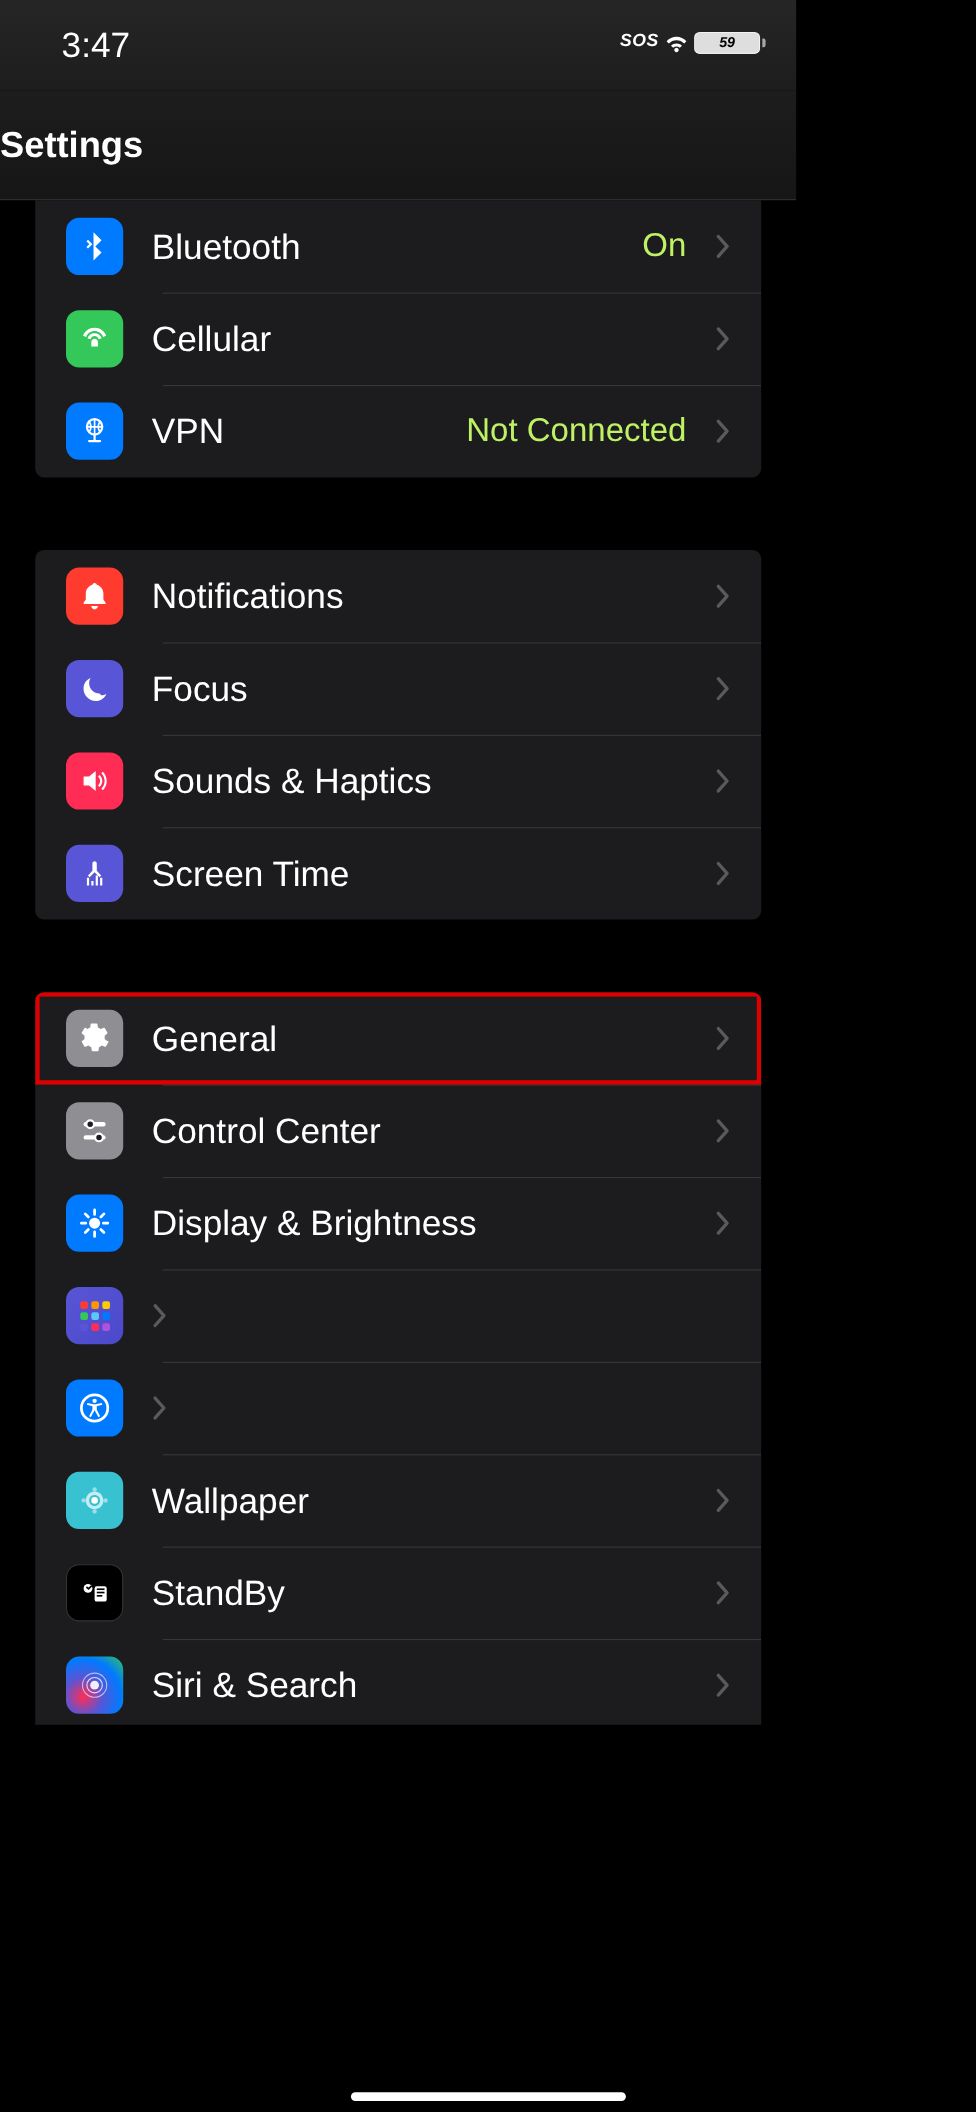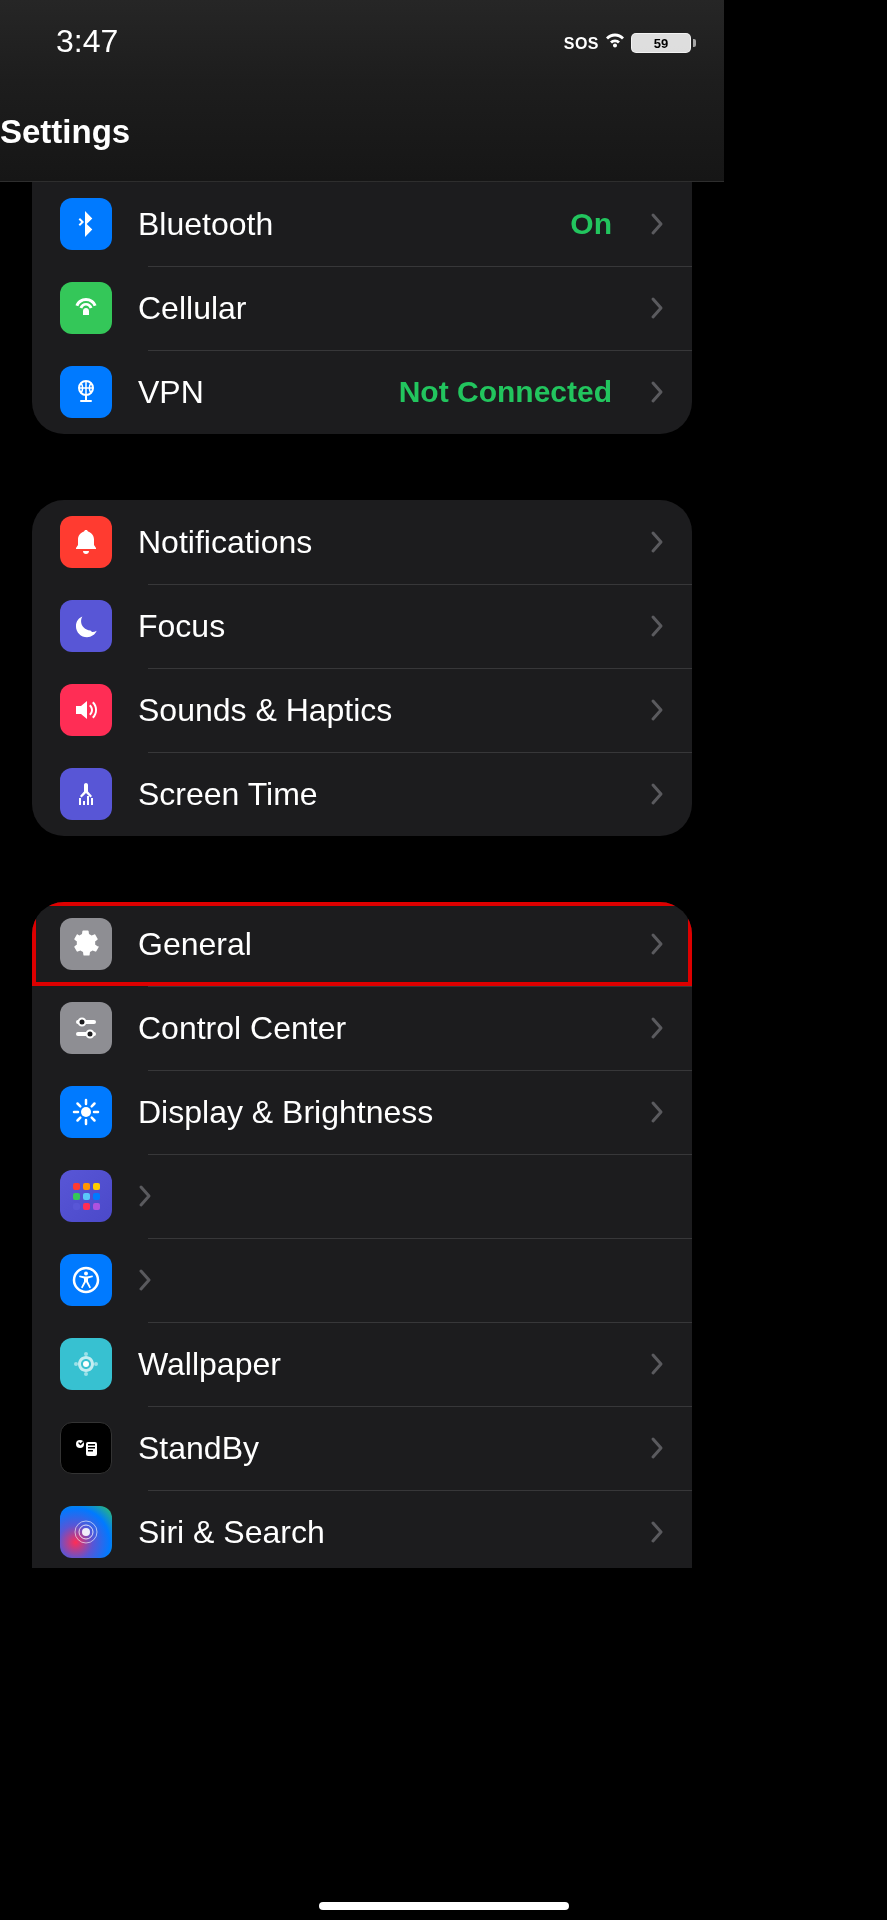--- a/index.html
+++ b/index.html
@@ -25,22 +25,23 @@
       padding: 0 28px;
       background: linear-gradient(180deg, #262626 0%, #1d1d1d 100%);
     }
     .status-time {
       font-size: 32px;
       font-weight: 400;
       margin-left: 28px;
     }
     .status-icons {
       display: flex;
-      align-items: flex-end;
+      align-items: flex-start;
       gap: 4px;
+      font-style: italic;
     }
     .sos {
       font-size: 16px;
       font-weight: 700;
       letter-spacing: 0.5px;
     }
     .wifi-icon svg { width: 24px; height: 20px; fill: #fff; }
     .battery {
       display: flex;
       align-items: center;
@@ -82,21 +83,21 @@
     .nav-title {
       font-size: 33px;
       font-weight: 700;
     }
     .content {
       padding: 0 32px;
       padding-top: 0;
     }
     .group {
       background: #1c1c1e;
-      border-radius: 32px;
+      border-radius: 8px;
       overflow: hidden;
     }
     .group + .group {
       margin-top: 66px;
     }
     .group.first {
       border-top-left-radius: 0;
       border-top-right-radius: 0;
       margin-top: 0;
     }
@@ -143,23 +144,22 @@
     }
     .icon-box svg { width: 32px; height: 32px; fill: #fff; }
     .row-label {
       font-size: 32px;
       font-weight: 400;
       color: #fff;
       flex: 1;
     }
     .row-value {
       font-size: 30px;
-      color: #22c55e;
-      margin-right: 12px;
-      font-weight: bold;
+      color: #bef264;
+      margin-right: 0;
     }
     .chevron {
       width: 14px;
       height: 24px;
       display: flex;
       align-items: center;
       justify-content: center;
     }
     .chevron svg {
       width: 14px;

